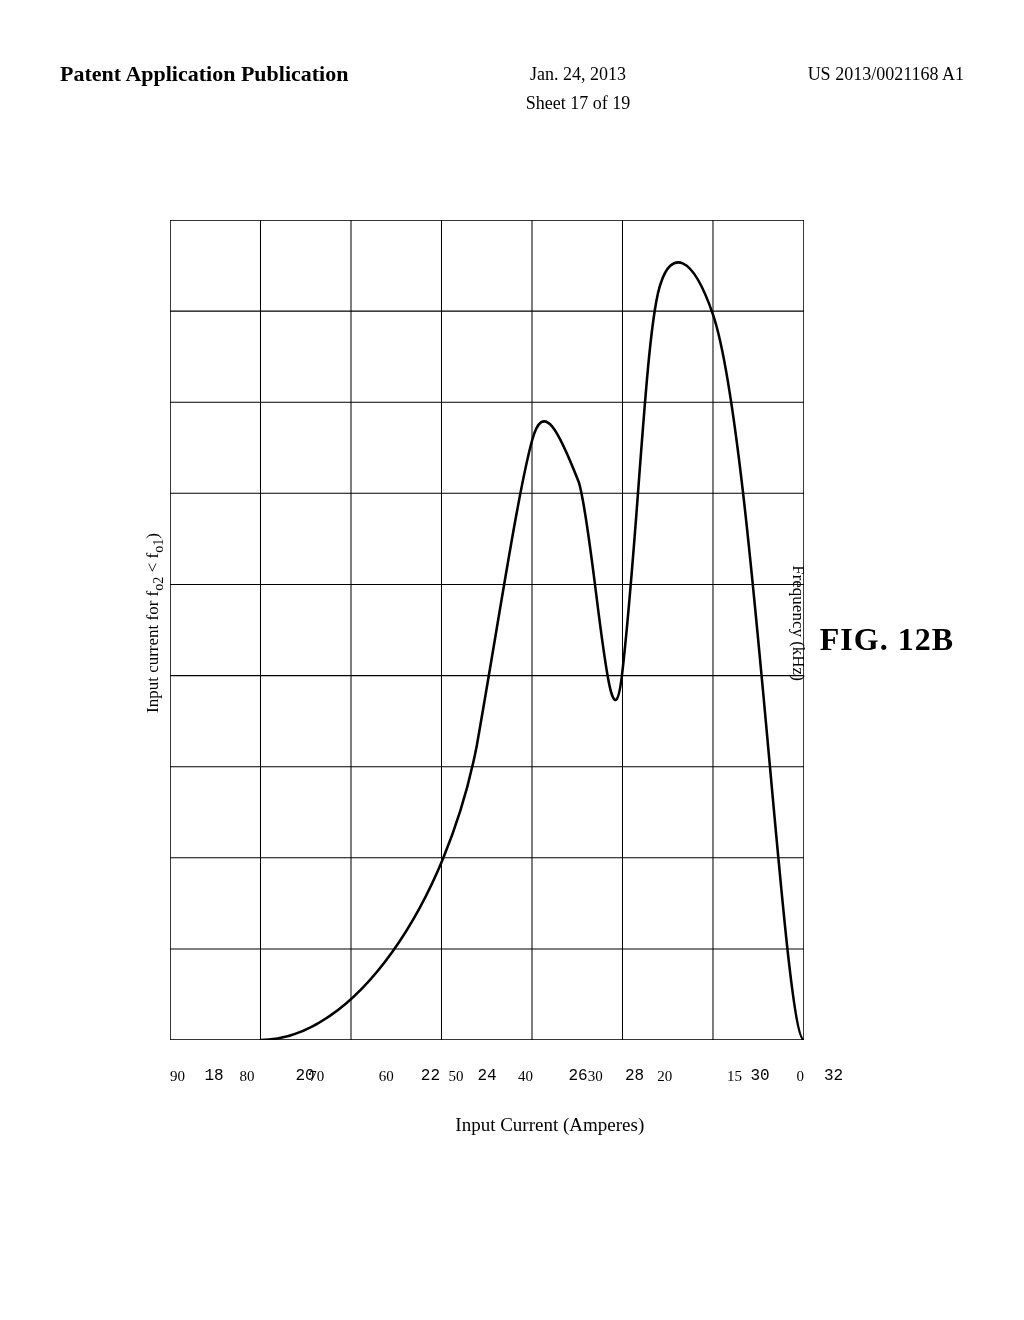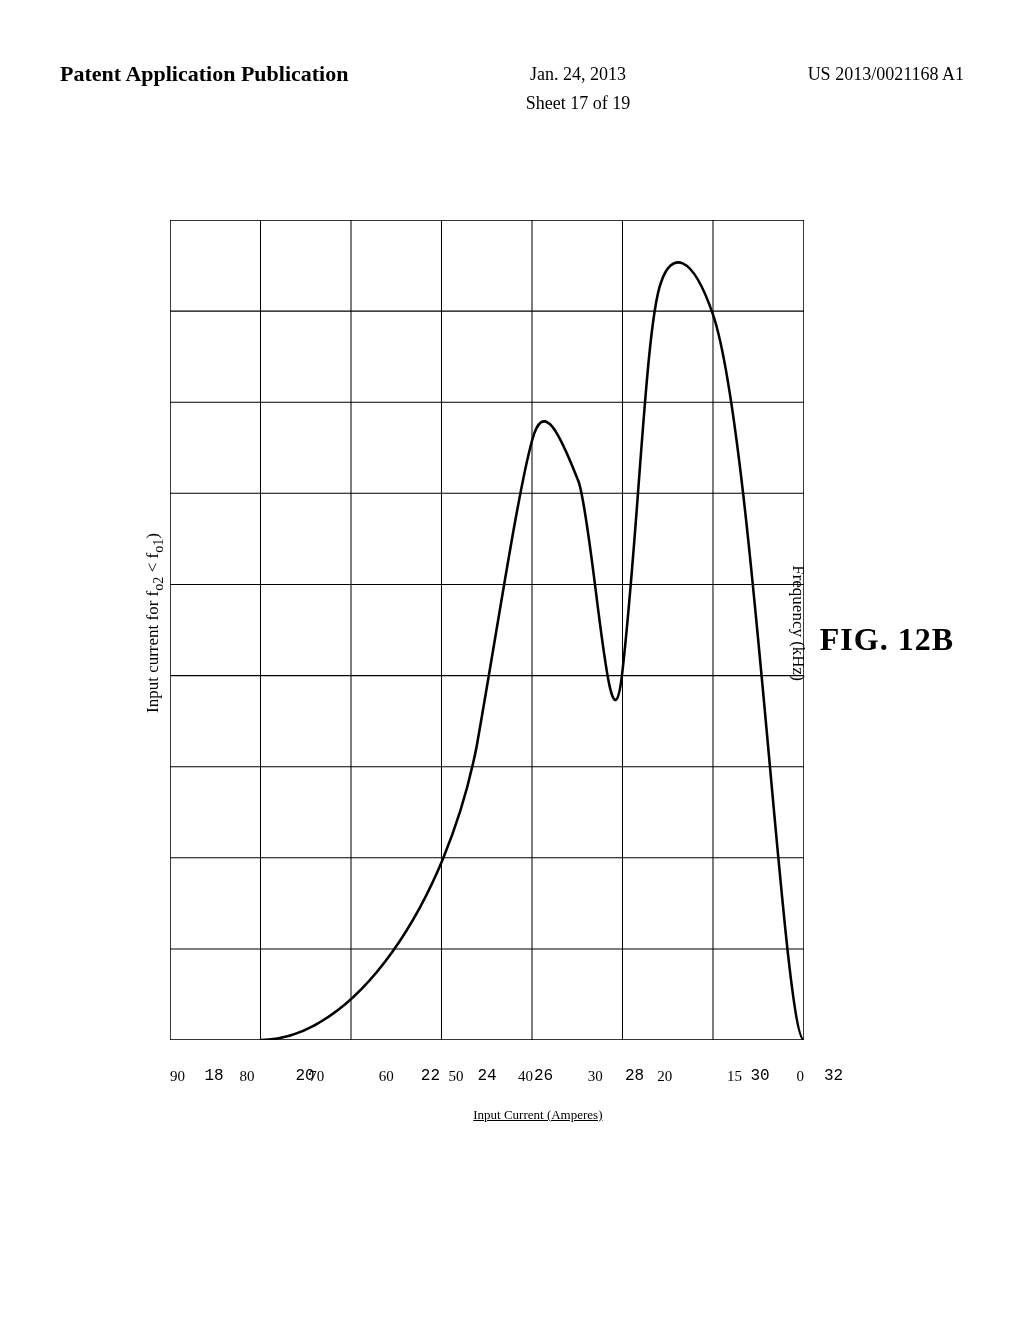--- a/index.html
+++ b/index.html
@@ -141,33 +141,33 @@
       " fill="none" stroke="#000" stroke-width="2.5" stroke-linejoin="round" stroke-linecap="round"></path>
 
     </svg>
 
     
     <div style="position:absolute; bottom:-45px; left:0; right:0; display:flex; justify-content:space-between; padding:0 0px;">
       <span style="font-size:16px; width:88px; text-align:center;">18</span>
       <span style="font-size:16px; width:88px; text-align:center;">20</span>
       <span style="font-size:16px; width:88px; text-align:right;">22</span>
       <span style="font-size:16px; width:88px; text-align:center;">24</span>
-      <span style="font-size:16px; width:88px; ">26</span>
+      <span style="font-size:16px; width:88px; text-align:center;">26</span>
       <span style="font-size:16px; width:88px; ">28</span>
       <span style="font-size:16px; width:88px; text-align:center;">30</span>
       <span style="font-size:16px; width:0px; text-align:center; position:absolute; right:-20px;">32</span>
     </div>
 
     
     
     
 
   </div>
 
-  <div style="position:absolute; bottom:17px; left:50%; transform: translateX(-30%); font-size:13px; white-space:nowrap;text-decoration:underline;">
+  <div style="position:absolute; bottom:4px; left:50%; transform: translateX(-30%); font-size:19px; white-space:nowrap;">
     Input Current (Amperes)
   </div>
 
   <div style="position:absolute; bottom:55px; left:110px; right:160px; display:flex; justify-content:space-between;">
     <span style="font-size:15px;">90</span>
     <span style="font-size:15px;">80</span>
     <span style="font-size:15px;">70</span>
     <span style="font-size:15px;">60</span>
     <span style="font-size:15px;">50</span>
     <span style="font-size:15px;">40</span>

